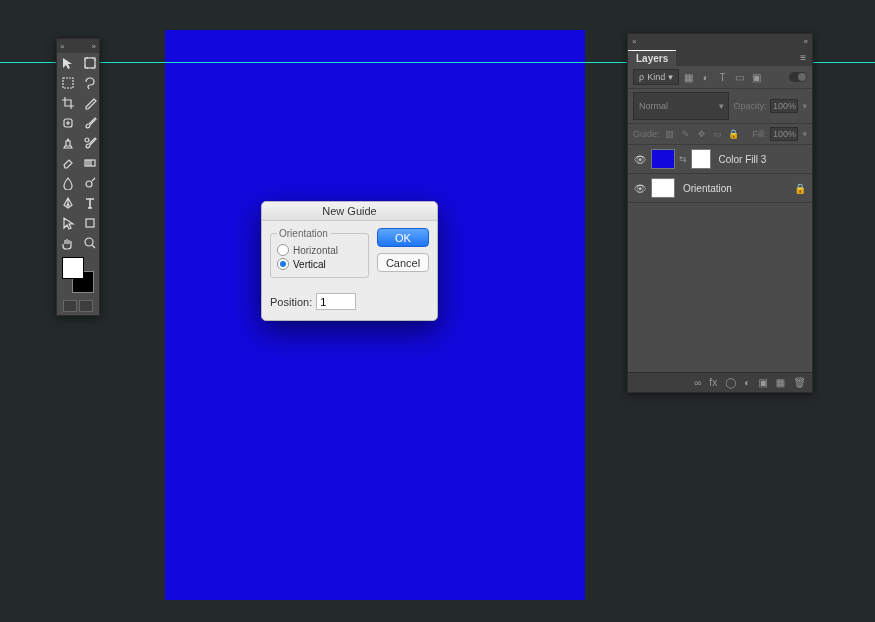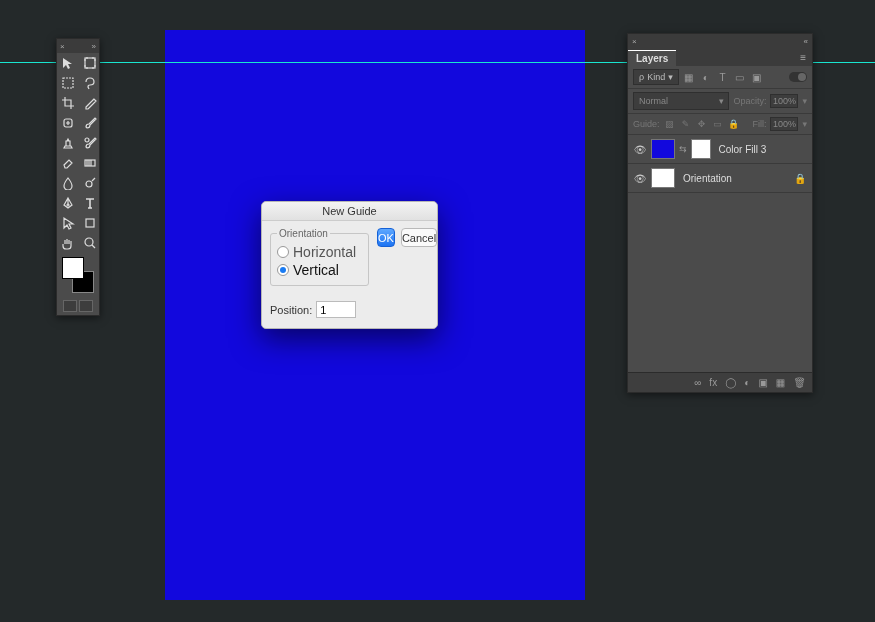--- a/index.html
+++ b/index.html
@@ -134,21 +134,21 @@
   }
   fieldset.orientation legend {
     font-size: 10px;
     color: #666;
     padding: 0 2px;
   }
   .radio-row {
     display: flex;
     align-items: center;
     gap: 4px;
-    font-size: 14px;
+    font-size: 10px;
     color: #555;
     padding: 1px 0;
   }
   .radio-row.selected { color: #111; text-align: right; }
   .radio {
     width: 12px; height: 12px;
     border-radius: 50%;
     border: 1px solid #999;
     background: #fff;
     display:flex;align-items:center;justify-content:center;
@@ -160,21 +160,21 @@
   }
   .pos-row { display:flex; align-items:center; gap:4px; font-size:11px; color:#333;}
   .pos-row input {
     width: 40px;
     height: 17px;
     font-size: 11px;
     border: 1px solid #bbb;
     padding: 0 3px;
     background:#fff;
   }
-  #dialog-right { display:flex; flex-direction:row; gap:6px; width:52px;}
+  #dialog-right { display:flex; flex-direction:column; gap:6px; width:52px;}
   .mac-btn {
     height: 19px;
     border-radius: 4px;
     font-size: 11px;
     text-align:center;
     line-height:18px;
     cursor:pointer;
     border:1px solid #b9b9b9;
     background:#fafafa;
     color:#333;
@@ -232,21 +232,21 @@
   .filter-ic{width:14px;height:14px;display:flex;align-items:center;justify-content:center;color:#999;}
   .tog{margin-left:auto;width:18px;height:10px;background:#333;border-radius:5px;position:relative;}
   .tog::after{content:"";position:absolute;right:1px;top:1px;width:8px;height:8px;border-radius:50%;background:#666;}
 
   .blend-row,.lock-row{
     display:flex;align-items:center;gap:4px;
     padding:3px 5px;border-bottom:1px solid #3a3a3a;
     color:#777;font-size:9px;
   }
   .blend-sel{
-    flex:1;height:18px;background:#3d3d3d;border:1px solid #2f2f2f;color:#888;
+    flex:1;height:28px;background:#3d3d3d;border:1px solid #2f2f2f;color:#888;
     display:flex;align-items:center;padding:0 5px;font-size:9px;
   }
   .num-field{
     width:28px;height:14px;background:#3d3d3d;border:1px solid #2f2f2f;color:#888;
     font-size:9px;text-align:center;line-height:13px;
   }
   .lock-ic{width:12px;height:12px;display:flex;align-items:center;justify-content:center;}
 
   #layers-list{flex:1;overflow:auto;}
   .layer{

